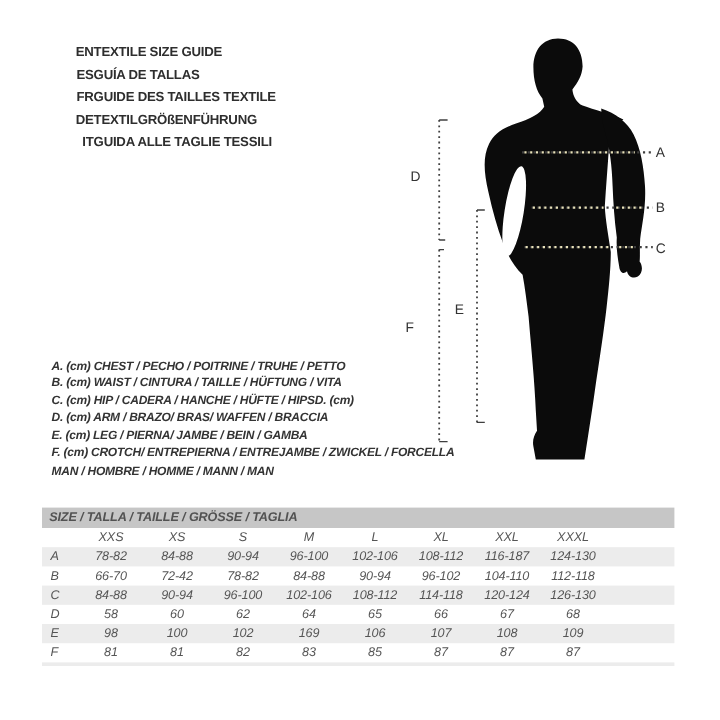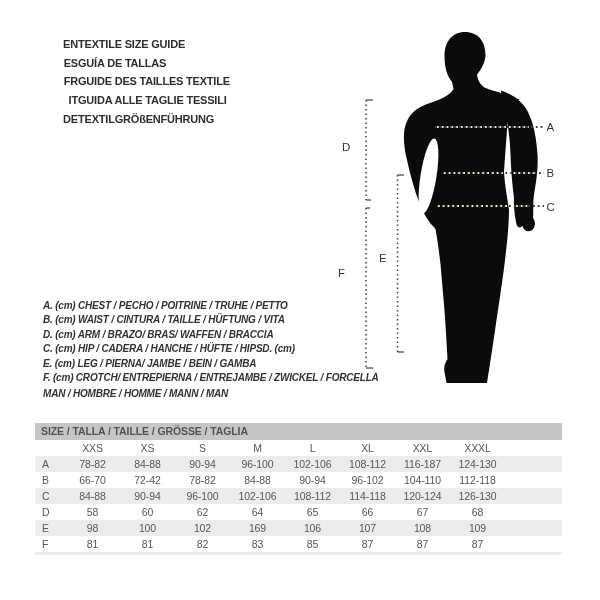--- a/index.html
+++ b/index.html
@@ -18,21 +18,21 @@
   .figure-area svg{display:block;}
   .measure-label{font-size:11.5px;fill:#333;font-family:"Liberation Sans",sans-serif;}
   
   .legend-block{position:absolute;left:43px;top:299px;font-style:italic;}
   .legend-row{height:14.4px;line-height:14.4px;font-size:10px;font-weight:600;
     color:#333;letter-spacing:-0.2px;white-space:nowrap;}
   .gender-line{margin-top:2px;height:14.4px;line-height:14.4px;font-size:10px;
     font-weight:600;color:#333;letter-spacing:-0.2px;white-space:nowrap;}
   
   .size-table{position:absolute;left:35px;top:423px;width:527px;
-    font-size:10.5px;color:#555;letter-spacing:-0.1px;}
+    font-size:10.5px;color:#555;letter-spacing:-0.1px;font-style:italic;}
   .t-title{height:17px;line-height:17px;background:#c6c6c6;color:#525252;
     padding-left:6px;font-weight:600;box-sizing:border-box;}
   .t-row{display:flex;height:16px;line-height:16px;justify-content:flex-end;}
   .t-row.alt{background:#ececec;}
   .t-label{width:30px;flex:0 0 30px;padding-left:7px;box-sizing:border-box;}
   .t-cell{width:55px;flex:0 0 55px;text-align:center;}
   .t-fill{flex:1 1 auto;}
   .t-bottomstrip{height:3px;background:#ececec;}
 </style>
 </head>
@@ -45,26 +45,26 @@
   </div>
   <div class="lang-row">
     <span class="lang-code">ES</span>
     <span class="lang-label">GUÍA DE TALLAS</span>
   </div>
   <div class="lang-row">
     <span class="lang-code">FR</span>
     <span class="lang-label">GUIDE DES TAILLES TEXTILE</span>
   </div>
   <div class="lang-row">
+    <span class="lang-code">DE</span>
+    <span class="lang-label">TEXTILGRÖßENFÜHRUNG</span>
+  </div>
+  <div class="lang-row">
     <span class="lang-code">IT</span>
     <span class="lang-label">GUIDA ALLE TAGLIE TESSILI</span>
-  </div>
-  <div class="lang-row">
-    <span class="lang-code">DE</span>
-    <span class="lang-label">TEXTILGRÖßENFÜHRUNG</span>
   </div>
 </div>
 
 <div class="figure-area">
   <svg viewBox="0 0 250 385" width="250" height="385">
 
     <path fill="#0b0b0b" d="
       M 140 14
       C 127 14, 119.5 24, 119.5 38
       C 119.5 49, 122 58, 127 64
@@ -135,22 +135,22 @@
     <text class="measure-label" x="221.5" y="192.5">C</text>
     <text class="measure-label" x="17" y="133">D</text>
     <text class="measure-label" x="54" y="244">E</text>
     <text class="measure-label" x="13" y="259">F</text>
   </svg>
 </div>
 
 <div class="legend-block">
   <div class="legend-row">A. (cm) CHEST / PECHO / POITRINE / TRUHE / PETTO</div>
   <div class="legend-row">B. (cm) WAIST / CINTURA / TAILLE / HÜFTUNG / VITA</div>
+  <div class="legend-row">C. (cm) HIP / CADERA / HANCHE / HÜFTE / HIPSD. (cm)</div>
   <div class="legend-row">D. (cm) ARM / BRAZO/ BRAS/ WAFFEN / BRACCIA</div>
-  <div class="legend-row">C. (cm) HIP / CADERA / HANCHE / HÜFTE / HIPSD. (cm)</div>
   <div class="legend-row">E. (cm) LEG / PIERNA/ JAMBE / BEIN / GAMBA</div>
   <div class="legend-row">F. (cm) CROTCH/ ENTREPIERNA / ENTREJAMBE / ZWICKEL / FORCELLA</div>
   <div class="gender-line">MAN / HOMBRE / HOMME / MANN / MAN</div>
 </div>
 
 <div class="size-table">
   <div class="t-title">SIZE / TALLA / TAILLE / GRÖSSE / TAGLIA</div>
 
   <div class="t-row t-head">
     <div class="t-label"></div>

